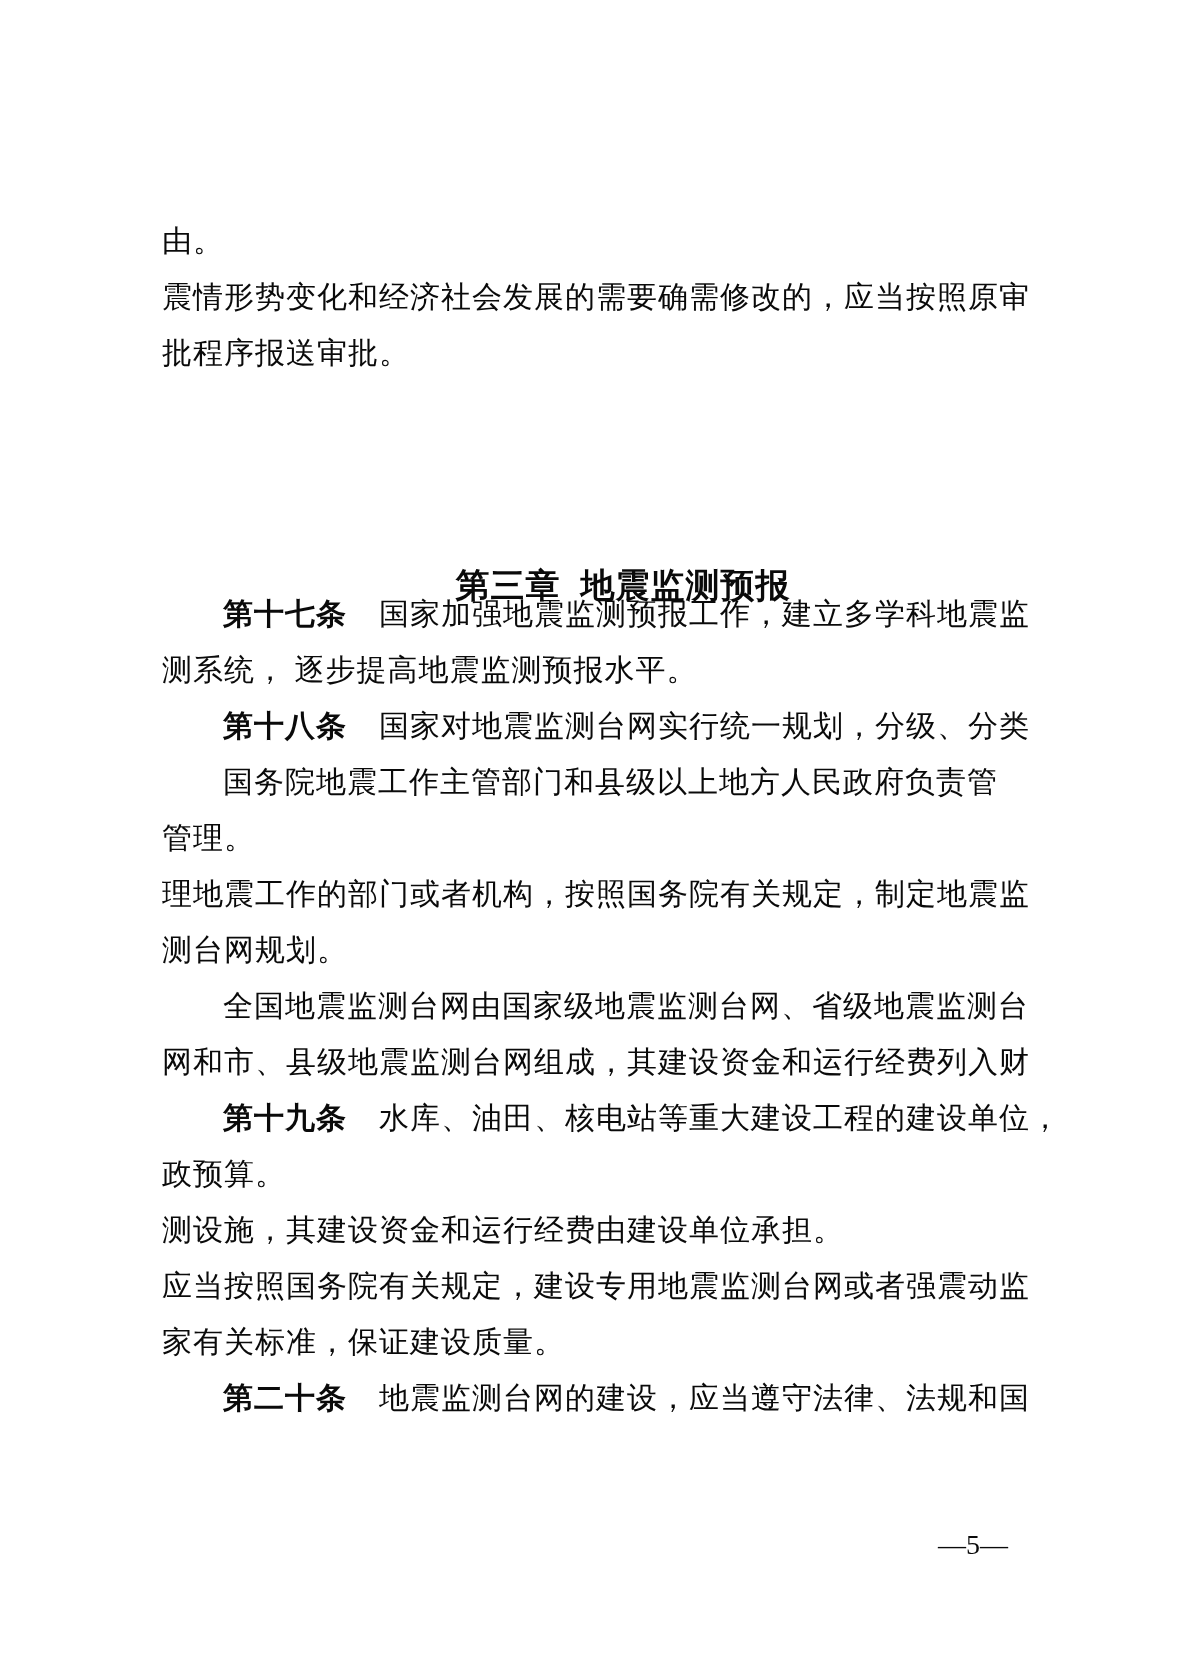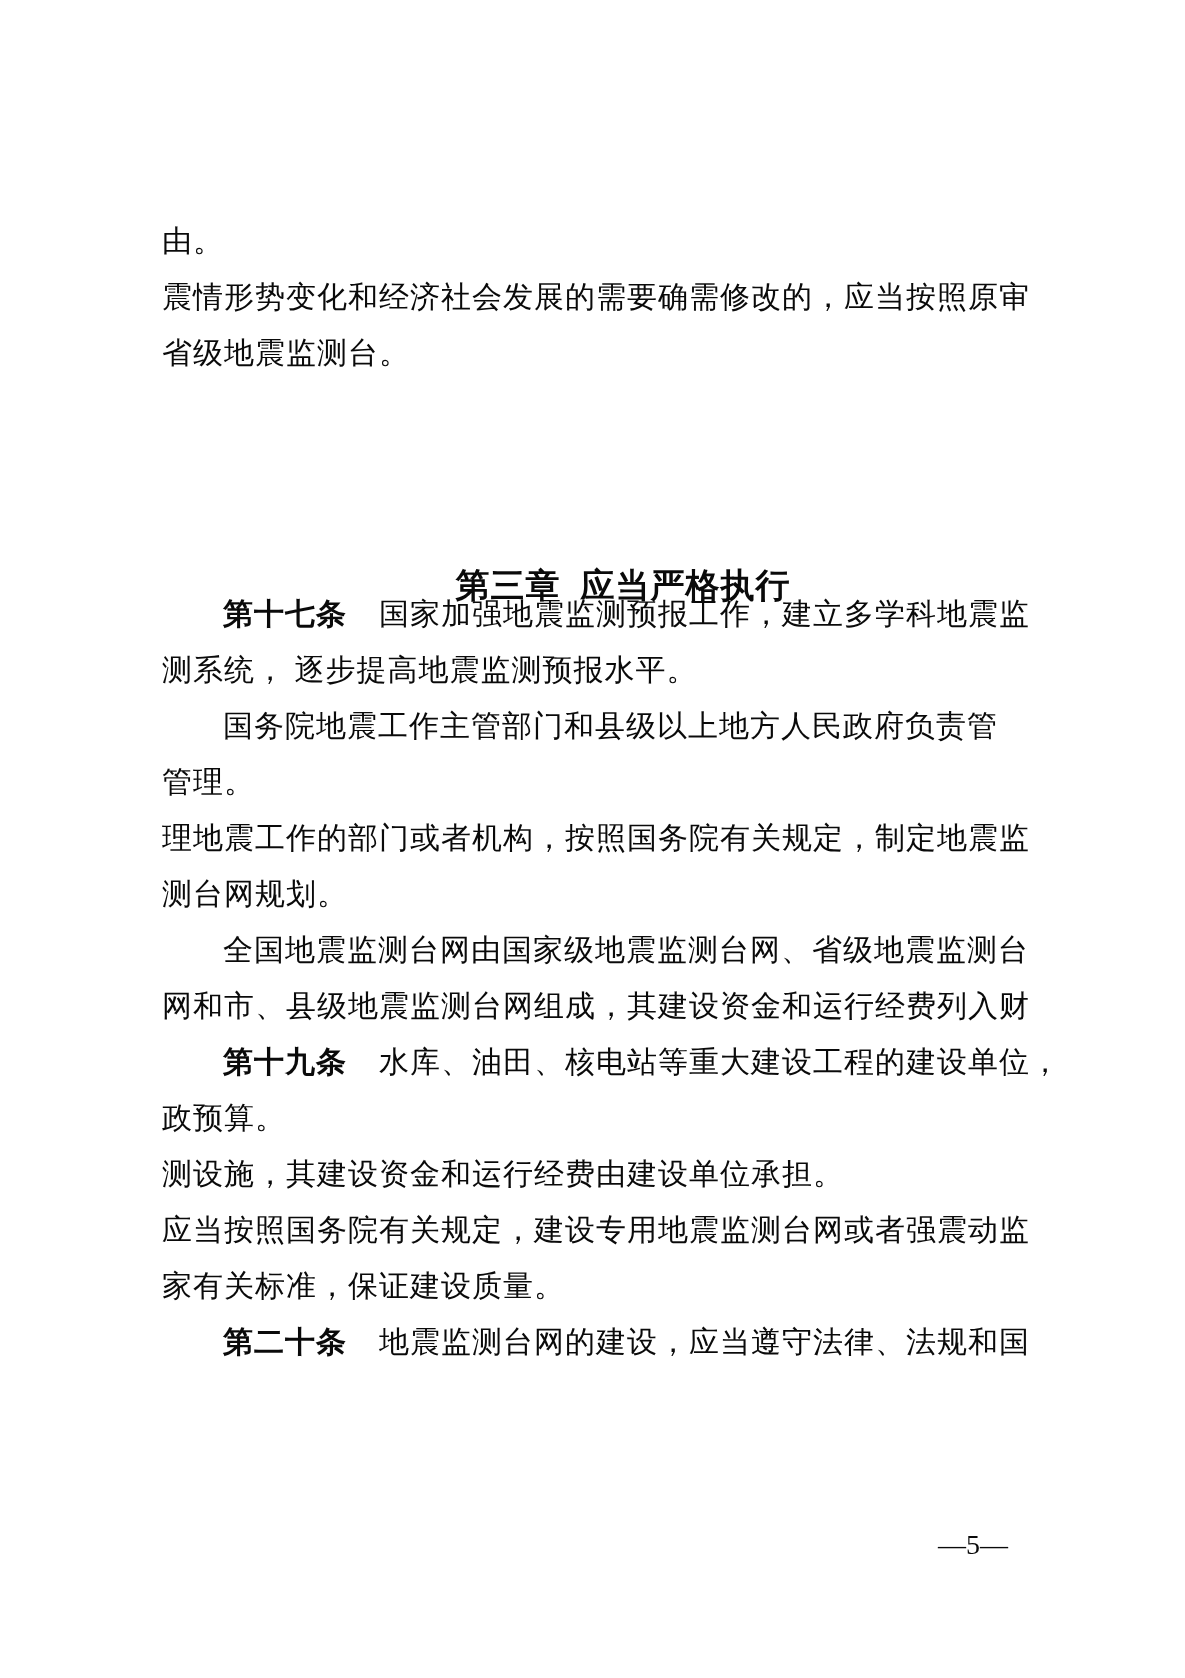--- a/index.html
+++ b/index.html
@@ -58,30 +58,31 @@
   }
 </style>
 </head>
 <body>
 
 <div class="page">
 
   <div class="body-text block-top" id="block-top">
       <div class="line"><span>由。</span></div>
       <div class="line"><span>震情形势变化和经济社会发展的需要确需修改的，应当按照原审</span></div>
-      <div class="line"><span>省级地震监测台。</span></div>
+      <div class="line"><span>批程序报送审批。</span></div>
     </div>
 
   <div class="chapter-heading">
-    <span class="chapter-num">第三章</span><span>应当严格执行</span>
+    <span class="chapter-num">第三章</span><span>地震监测预报</span>
   </div>
 
   <div class="body-text block-main" id="block-main">
       <div class="line indent"><span class="article-num">第十七条</span><span>国家加强地震监测预报工作，建立多学科地震监</span></div>
       <div class="line"><span>测系统， 逐步提高地震监测预报水平。</span></div>
+      <div class="line indent"><span class="article-num">第十八条</span><span>国家对地震监测台网实行统一规划，分级、分类</span></div>
       <div class="line indent"><span>国务院地震工作主管部门和县级以上地方人民政府负责管</span></div>
       <div class="line"><span>管理。</span></div>
       <div class="line"><span>理地震工作的部门或者机构，按照国务院有关规定，制定地震监</span></div>
       <div class="line"><span>测台网规划。</span></div>
       <div class="line indent"><span>全国地震监测台网由国家级地震监测台网、省级地震监测台</span></div>
       <div class="line"><span>网和市、县级地震监测台网组成，其建设资金和运行经费列入财</span></div>
       <div class="line indent"><span class="article-num">第十九条</span><span>水库、油田、核电站等重大建设工程的建设单位，</span></div>
       <div class="line"><span>政预算。</span></div>
       <div class="line"><span>测设施，其建设资金和运行经费由建设单位承担。</span></div>
       <div class="line"><span>应当按照国务院有关规定，建设专用地震监测台网或者强震动监</span></div>

